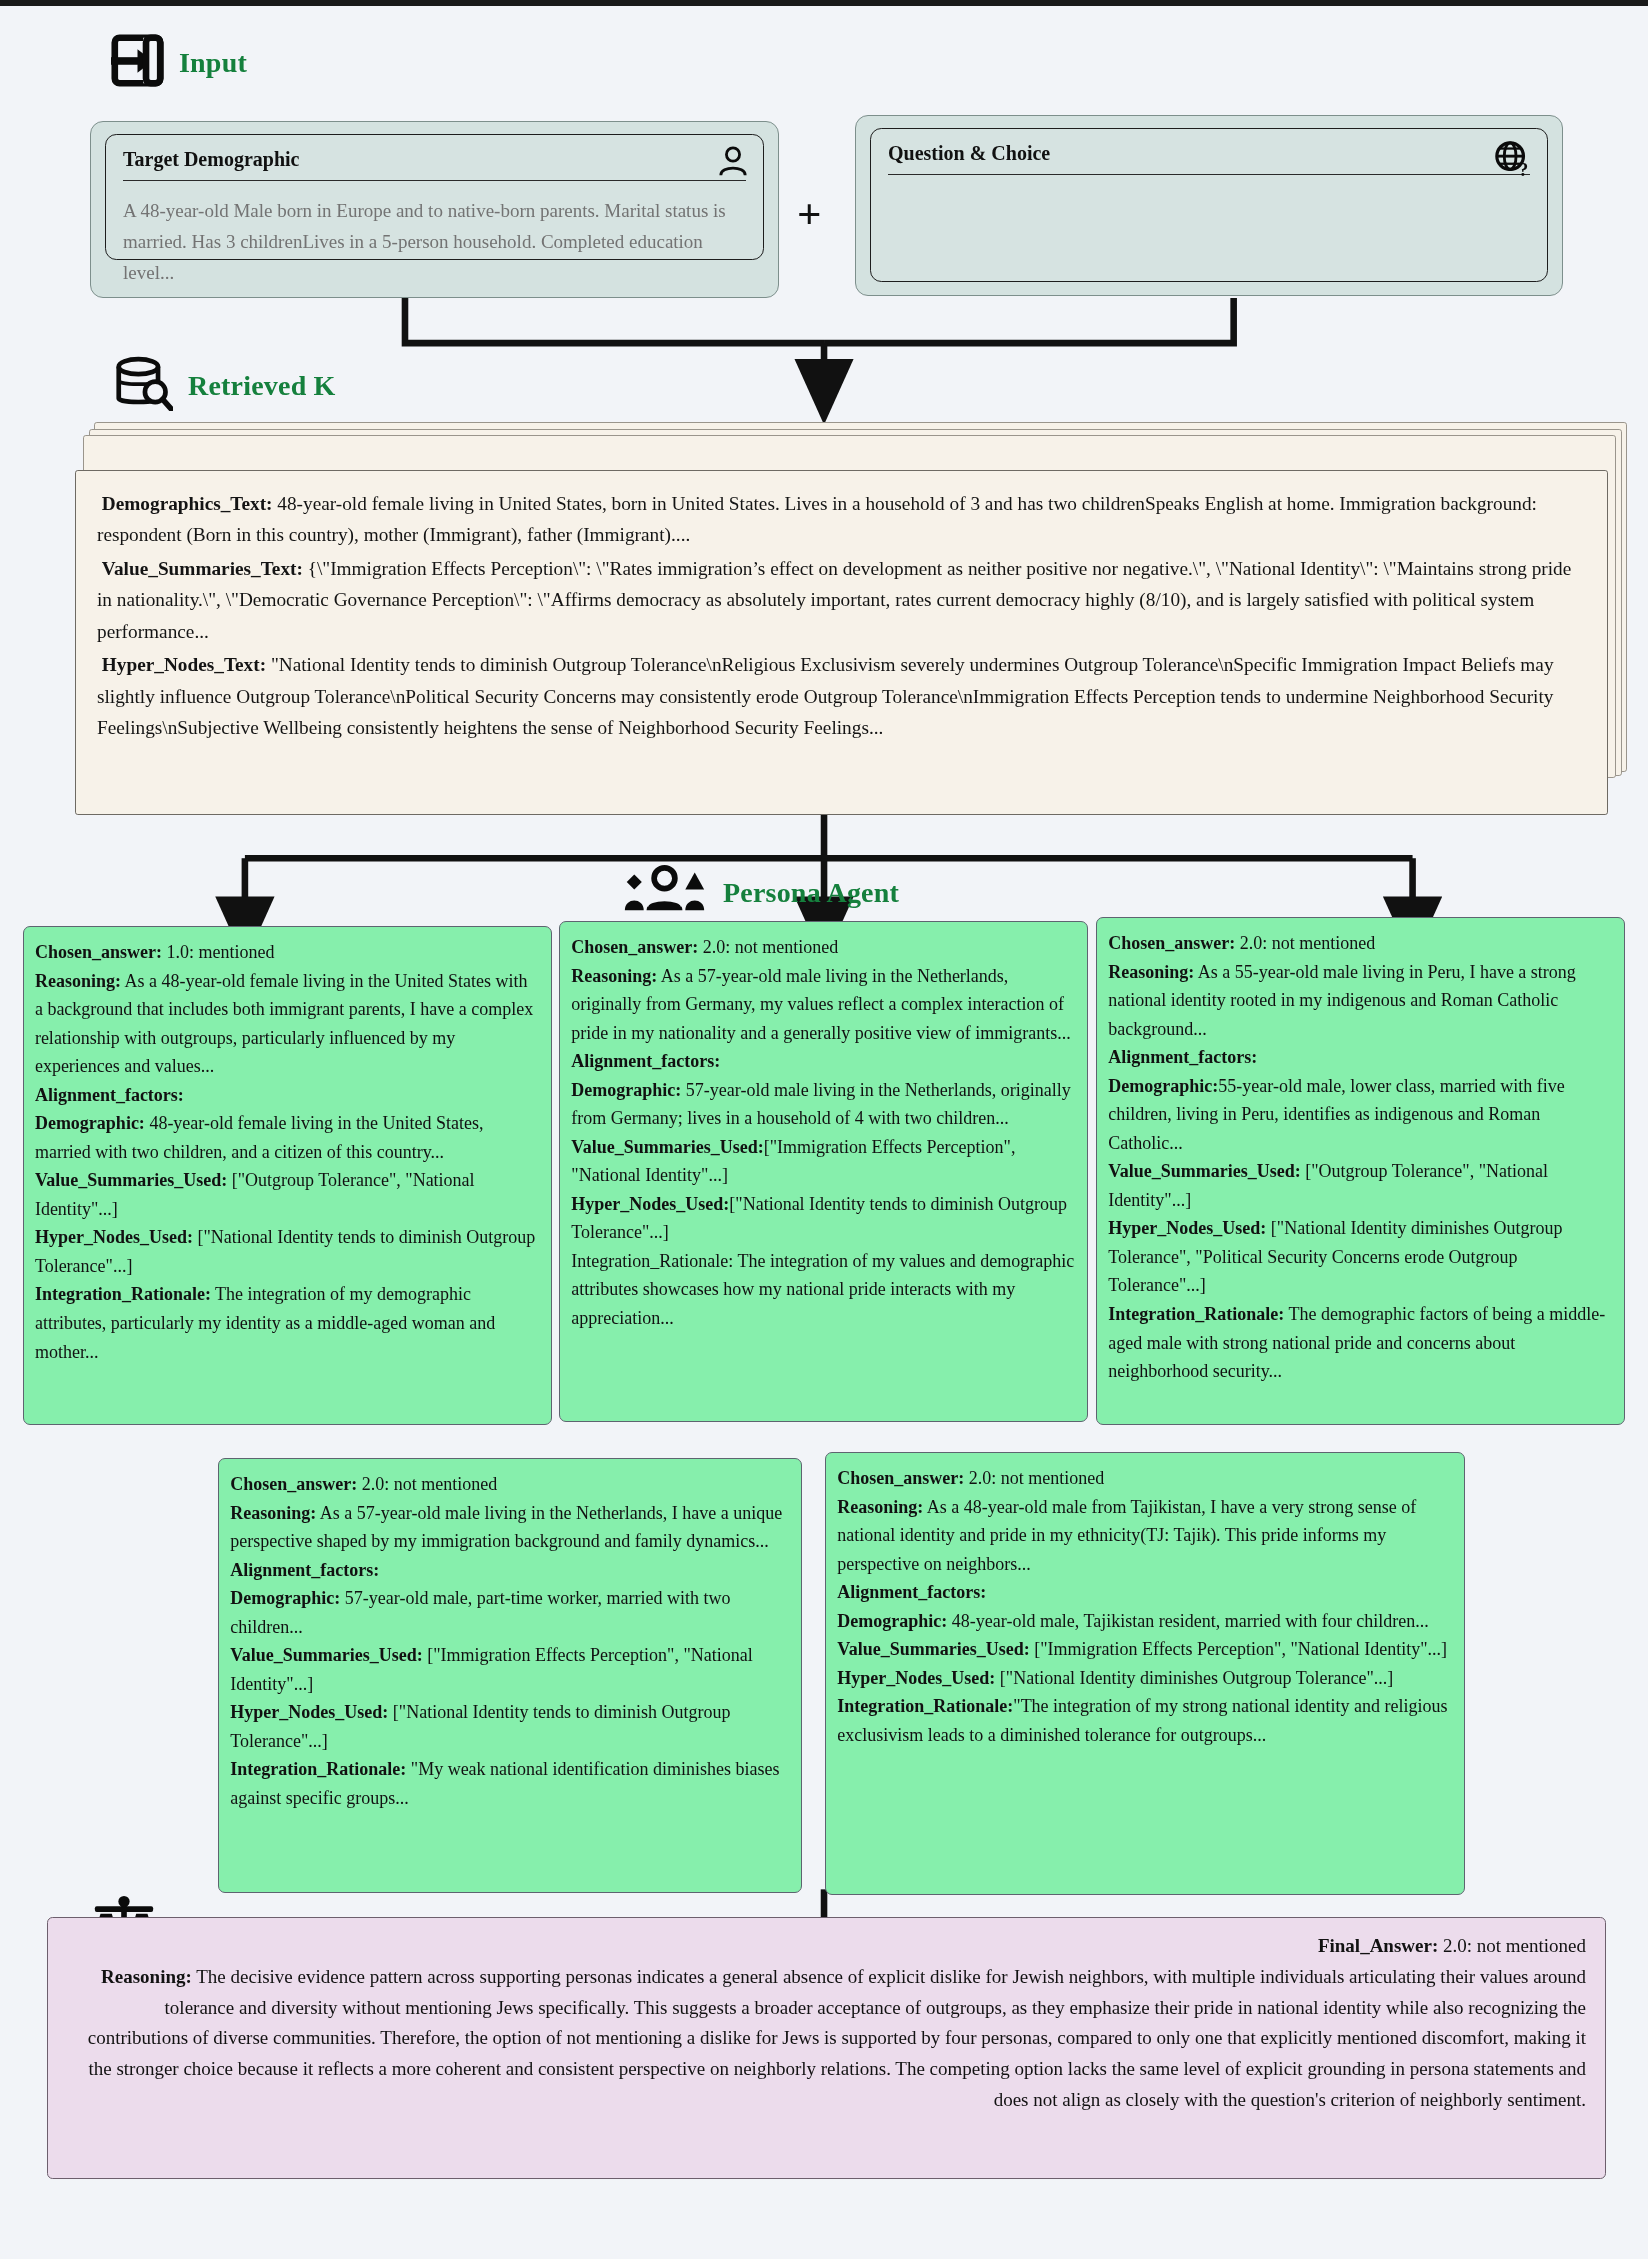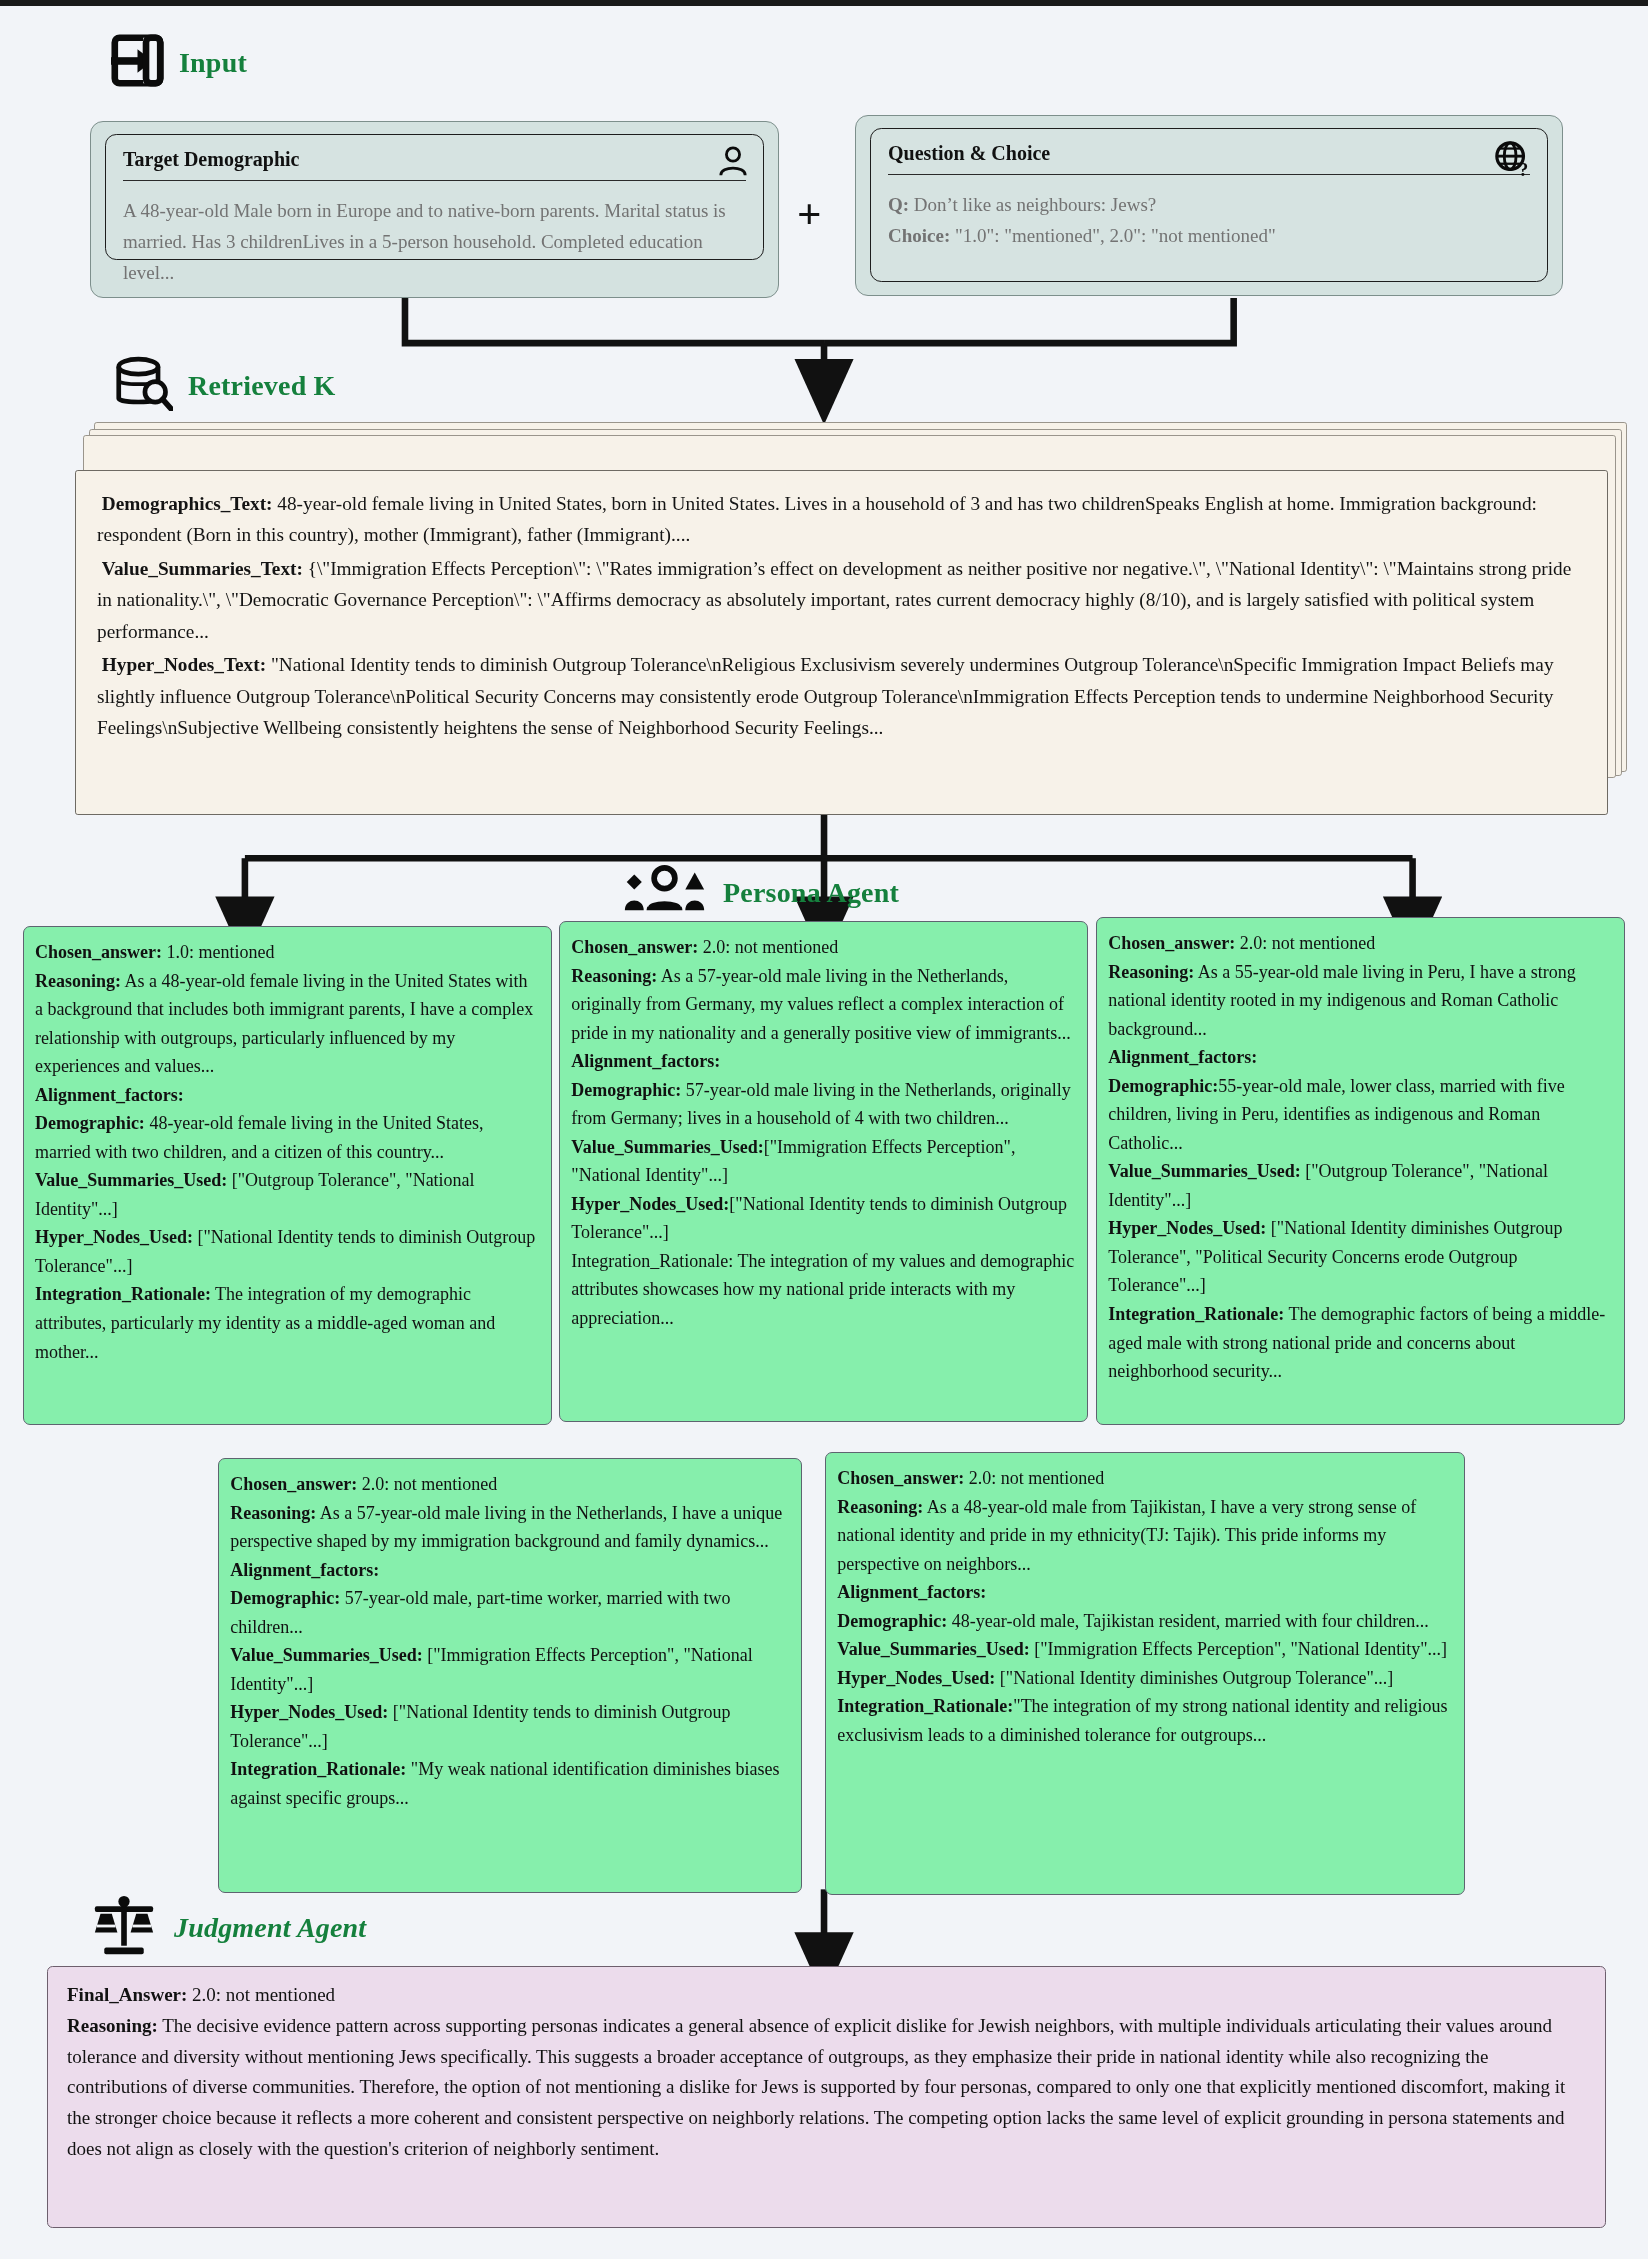--- a/index.html
+++ b/index.html
@@ -203,28 +203,20 @@
         <circle cx="17" cy="17" r="14" fill="none" stroke="#0b0b0b" stroke-width="3.4"></circle>
         <ellipse cx="17" cy="17" rx="6.2" ry="14" fill="none" stroke="#0b0b0b" stroke-width="3"></ellipse>
         <line x1="3" y1="17" x2="31" y2="17" stroke="#0b0b0b" stroke-width="3"></line>
         <line x1="5.5" y1="9" x2="28.5" y2="9" stroke="#0b0b0b" stroke-width="2.4"></line>
         <line x1="5.5" y1="25" x2="28.5" y2="25" stroke="#0b0b0b" stroke-width="2.4"></line>
         <text x="26" y="38" font-family="Liberation Serif, serif" font-size="20" font-weight="bold" fill="#0b0b0b">?</text>
       </svg>
     </div>
     <div class="box-title">Question &amp; Choice</div>
     <div class="rule"></div>
-    <div class="box-body">
-      <div>
-        <span class="lbl">Q:</span><span> Don’t like as neighbours: Jews?</span>
-      </div>
-      <div>
-        <span class="lbl">Choice:</span><span> "1.0": "mentioned", 2.0": "not mentioned"</span>
-      </div>
-    </div>
   </div>
 
   <div class="sec-head" style="left:115px; top:350px;">
     <span class="ico">
       <svg width="58" height="55" viewBox="0 0 62 58">
         <ellipse cx="25" cy="11" rx="21" ry="8" fill="none" stroke="#0b0b0b" stroke-width="5"></ellipse>
         <path d="M4 11 L4 45 C4 50 46 50 46 45 L46 11" fill="none" stroke="#0b0b0b" stroke-width="5"></path>
         <path d="M4 26 C4 31 46 31 46 26" fill="none" stroke="#0b0b0b" stroke-width="4"></path>
         <circle cx="43" cy="38" r="11" fill="#f2f4f8" stroke="#0b0b0b" stroke-width="5"></circle>
         <line x1="51" y1="46" x2="60" y2="56" stroke="#0b0b0b" stroke-width="6" stroke-linecap="round"></line>
@@ -322,21 +314,21 @@
         <circle cx="37" cy="7" r="6" fill="#0b0b0b"></circle>
         <polygon points="12,20 24,20 30,40 6,40" fill="#0b0b0b"></polygon>
         <polygon points="50,20 62,20 68,40 44,40" fill="#0b0b0b"></polygon>
         <line x1="8" y1="33" x2="28" y2="33" stroke="#f2f4f8" stroke-width="3"></line>
         <line x1="46" y1="33" x2="66" y2="33" stroke="#f2f4f8" stroke-width="3"></line>
       </svg>
     </span>
     <span class="sec-title">Judgment Agent</span>
   </div>
 
-  <div class="judgment" style="left:47px; top:1960px; width:1559px; height:262px;">
+  <div class="judgment" style="left:47px; top:1911px; width:1559px; height:262px;text-align:right;">
     <p>
       <span class="lbl">Final_Answer:</span><span>  2.0: not mentioned</span>
     </p>
     <p>
       <span class="lbl">Reasoning:</span><span>  The decisive evidence pattern across supporting personas indicates a general absence of explicit dislike for Jewish neighbors, with multiple individuals articulating their values around tolerance and diversity without mentioning Jews specifically. This suggests a broader acceptance of outgroups, as they emphasize their pride in national identity while also recognizing the contributions of diverse communities. Therefore, the option of not mentioning a dislike for Jews is supported by four personas, compared to only one that explicitly mentioned discomfort, making it the stronger choice because it reflects a more coherent and consistent perspective on neighborly relations. The competing option lacks the same level of explicit grounding in persona statements and does not align as closely with the question's criterion of neighborly sentiment.</span>
     </p>
   </div>
 
  </div>
 </div>

